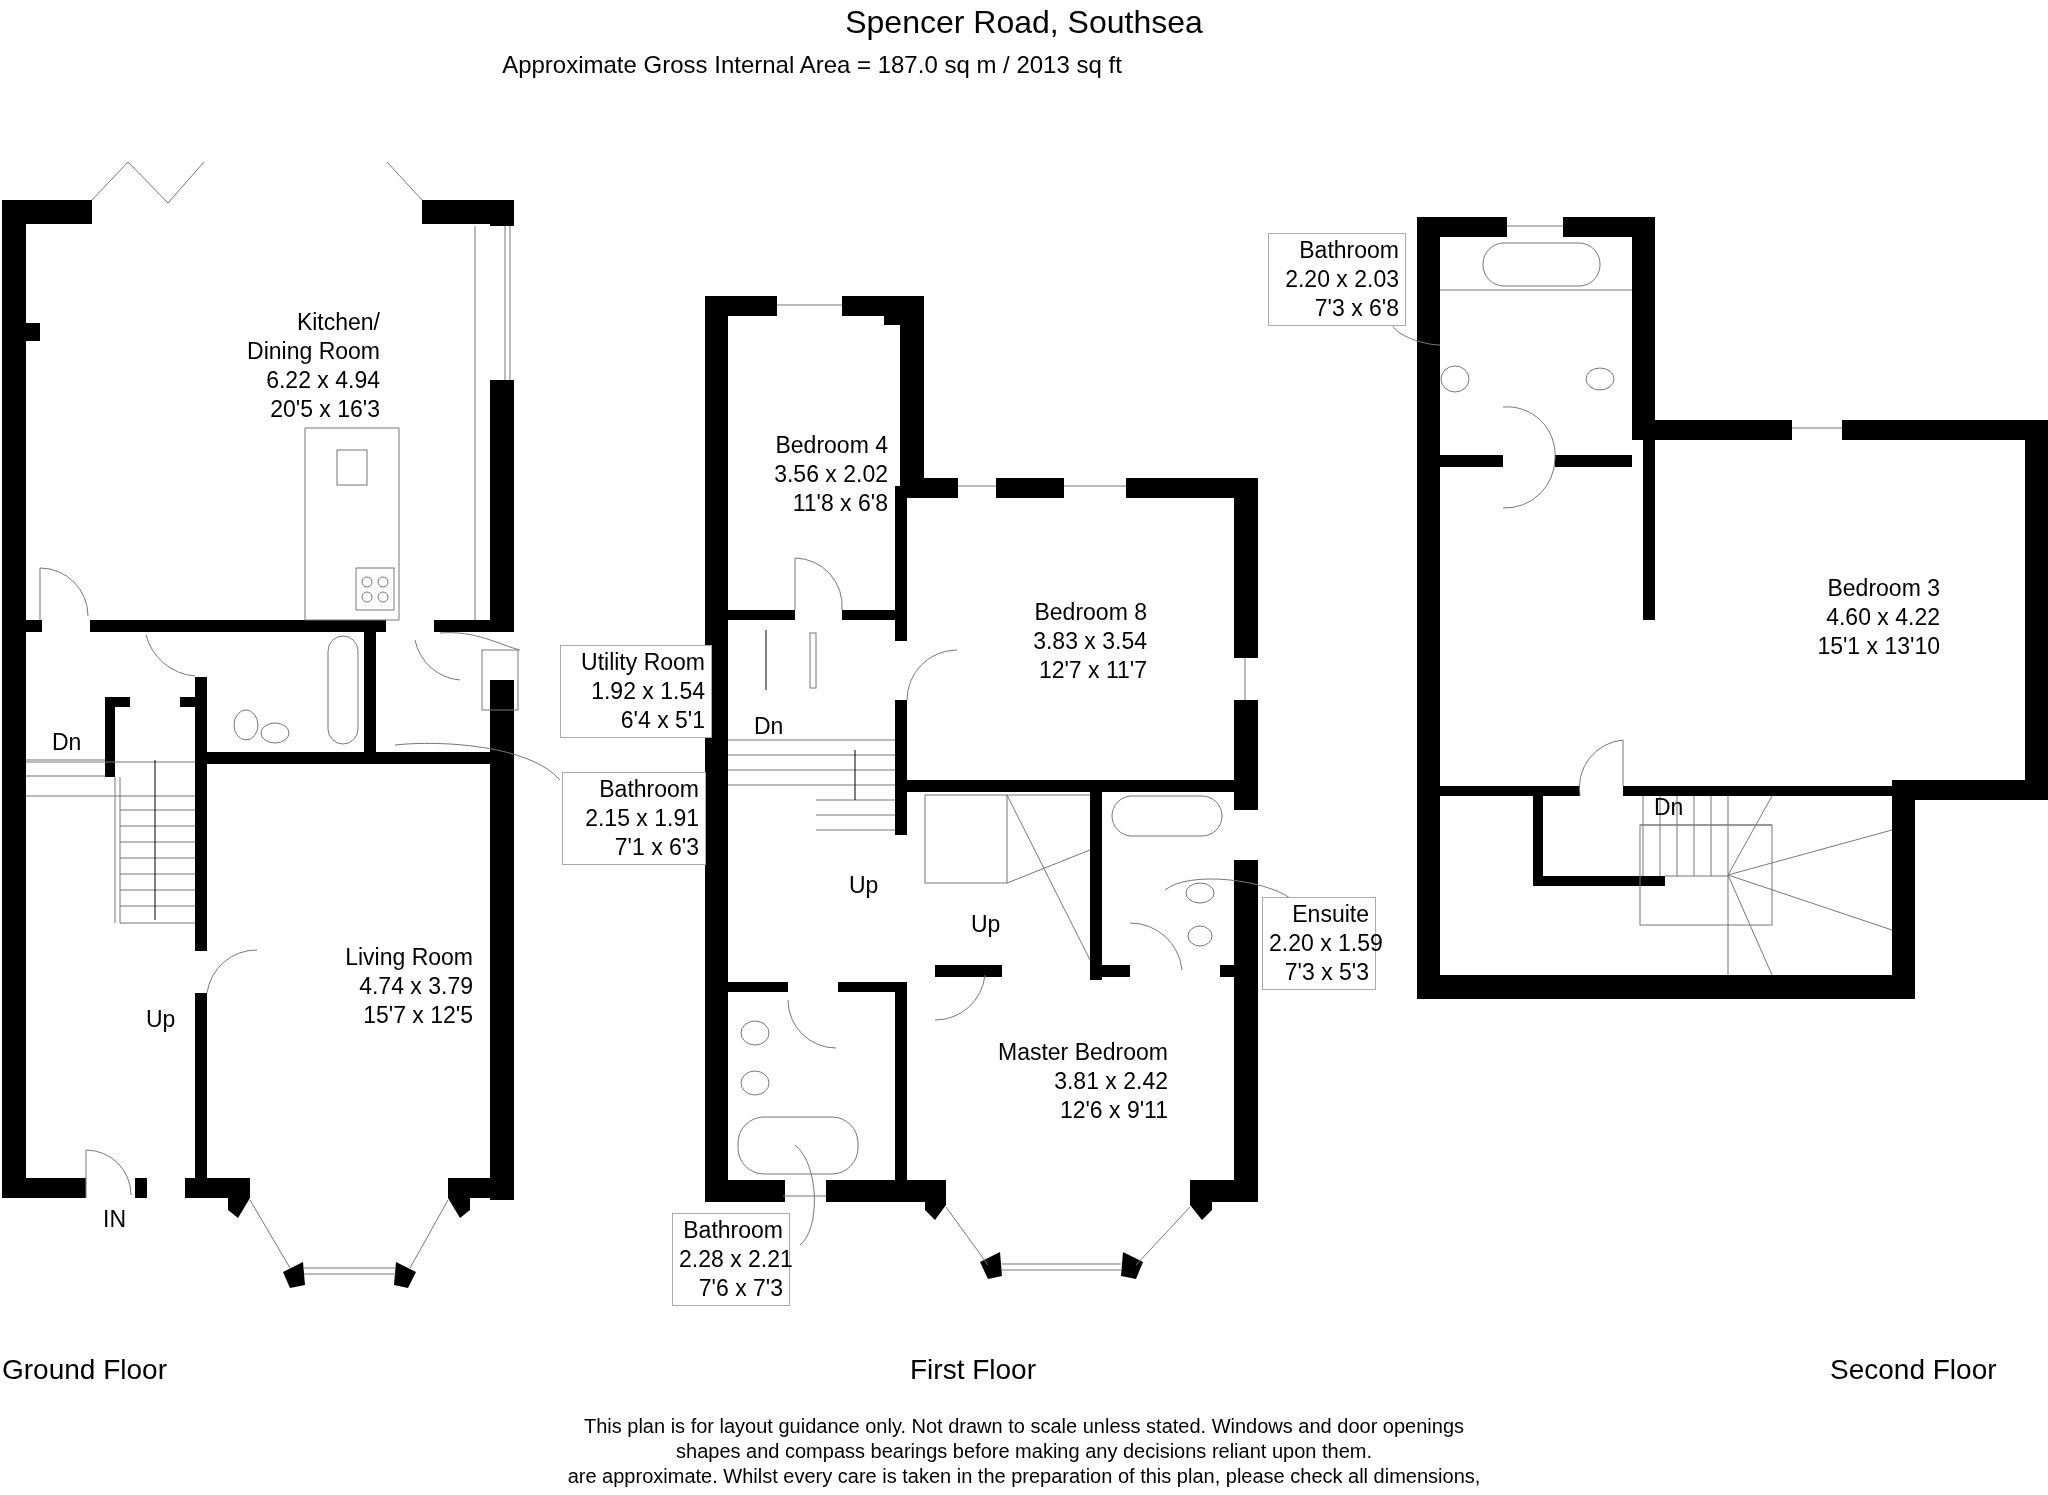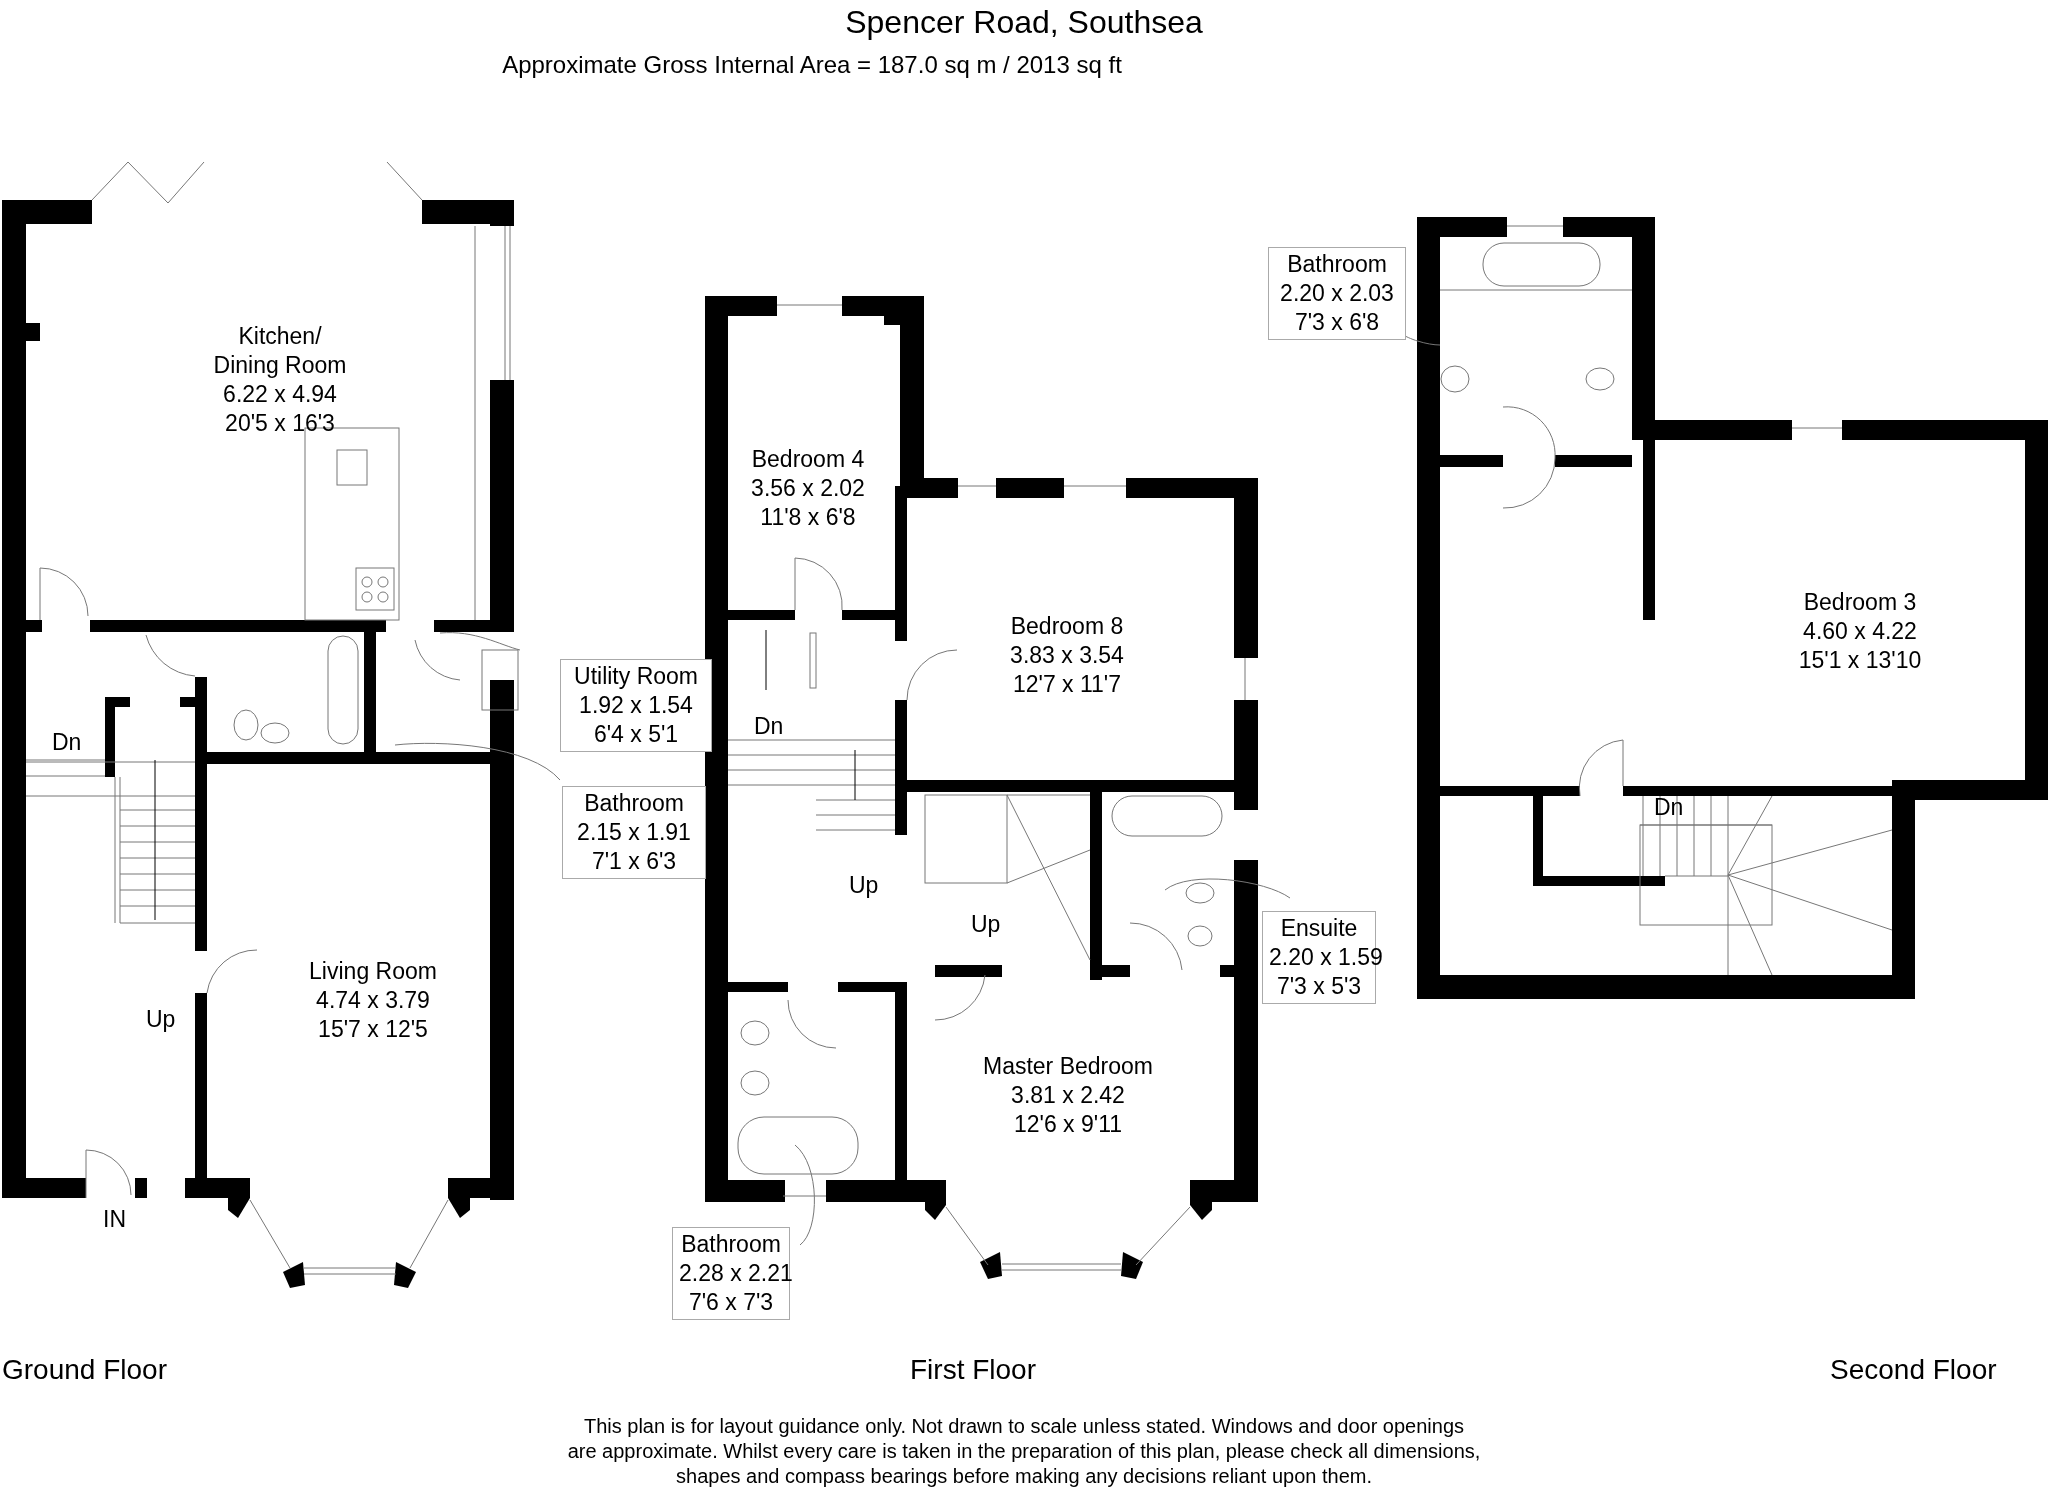--- a/index.html
+++ b/index.html
@@ -5,21 +5,21 @@
   html, body { margin: 0; padding: 0; background: #ffffff; }
   body { width: 2048px; height: 1495px; position: relative; overflow: hidden;
          font-family: "Liberation Sans", sans-serif; color: #000; }
   .abs { position: absolute; }
   .title { left: 0; width: 2048px; top: 0; text-align: center; font-size: 32px; line-height: 44px; }
   .subtitle { left: 0; width: 1624px; top: 50px; text-align: center; font-size: 24px; line-height: 30px; }
   svg.plan { position: absolute; left: 0; top: 0; }
   .wall { fill: #000; }
   .thin { fill: none; stroke: #000; stroke-width: 1; }
   .grey { fill: none; stroke: #777; stroke-width: 1; }
-  .room-label { position: absolute; text-align: center; font-size: 23px; line-height: 29px; white-space: nowrap; margin-top: 14px; }
+  .room-label { position: absolute; text-align: right; font-size: 23px; line-height: 29px; white-space: nowrap; }
   .room-label span { display: block; }
   .boxed { background: #fff; border: 1px solid #aaa; padding: 2px 6px; }
   .stair-label { position: absolute; font-size: 23px; line-height: 26px; }
   .floor-label { position: absolute; top: 1352px; font-size: 28px; line-height: 36px; }
   .disclaimer { position: absolute; left: 0; width: 2048px; top: 1414px; text-align: center;
                 font-size: 20px; line-height: 25px; }
   .disclaimer span { display: block; }
 </style>
 </head>
 <body>
@@ -330,15 +330,15 @@
   <span>15'1 x 13'10</span>
 </div>
 <div class="stair-label" style="left:1654px; top:794px;">Dn</div>
 
 <div class="floor-label" style="left:2px;">Ground Floor</div>
 <div class="floor-label" style="left:910px;">First Floor</div>
 <div class="floor-label" style="left:1830px;text-align:center;">Second Floor</div>
 
 <div class="disclaimer">
   <span>This plan is for layout guidance only. Not drawn to scale unless stated. Windows and door openings</span>
+  <span>shapes and compass bearings before making any decisions reliant upon them.</span>
   <span>are approximate. Whilst every care is taken in the preparation of this plan, please check all dimensions,</span>
-  <span>shapes and compass bearings before making any decisions reliant upon them.</span>
 </div>
 
 </body></html>

